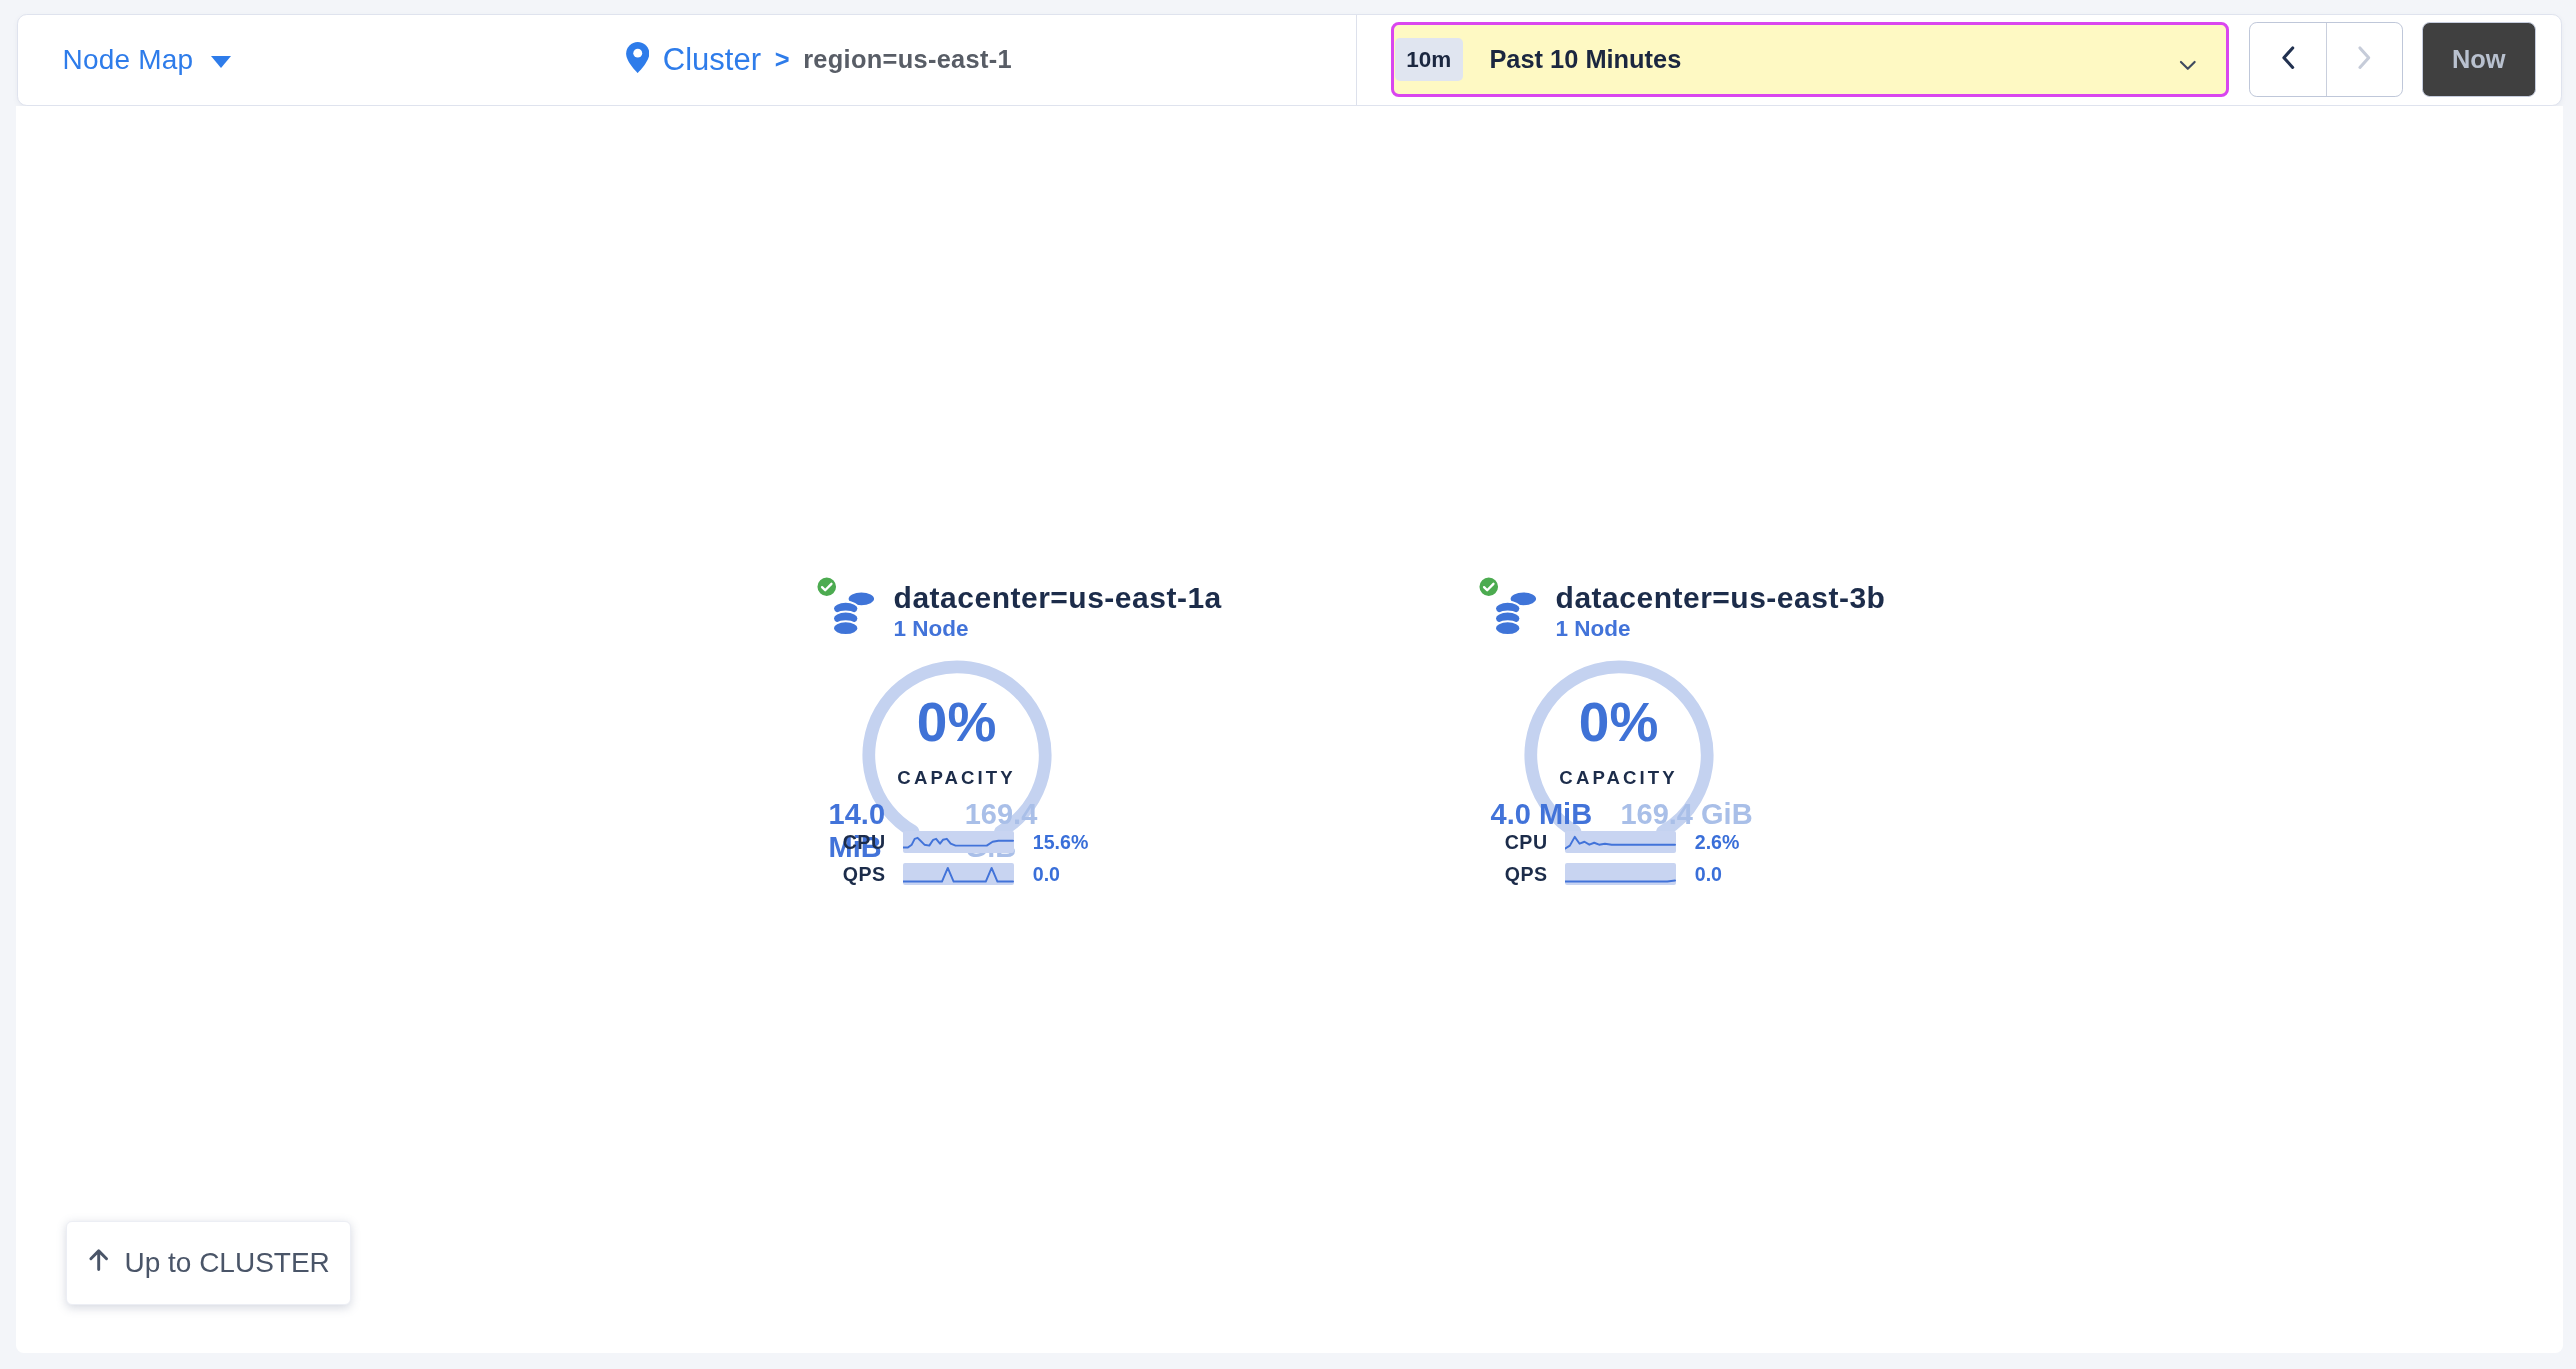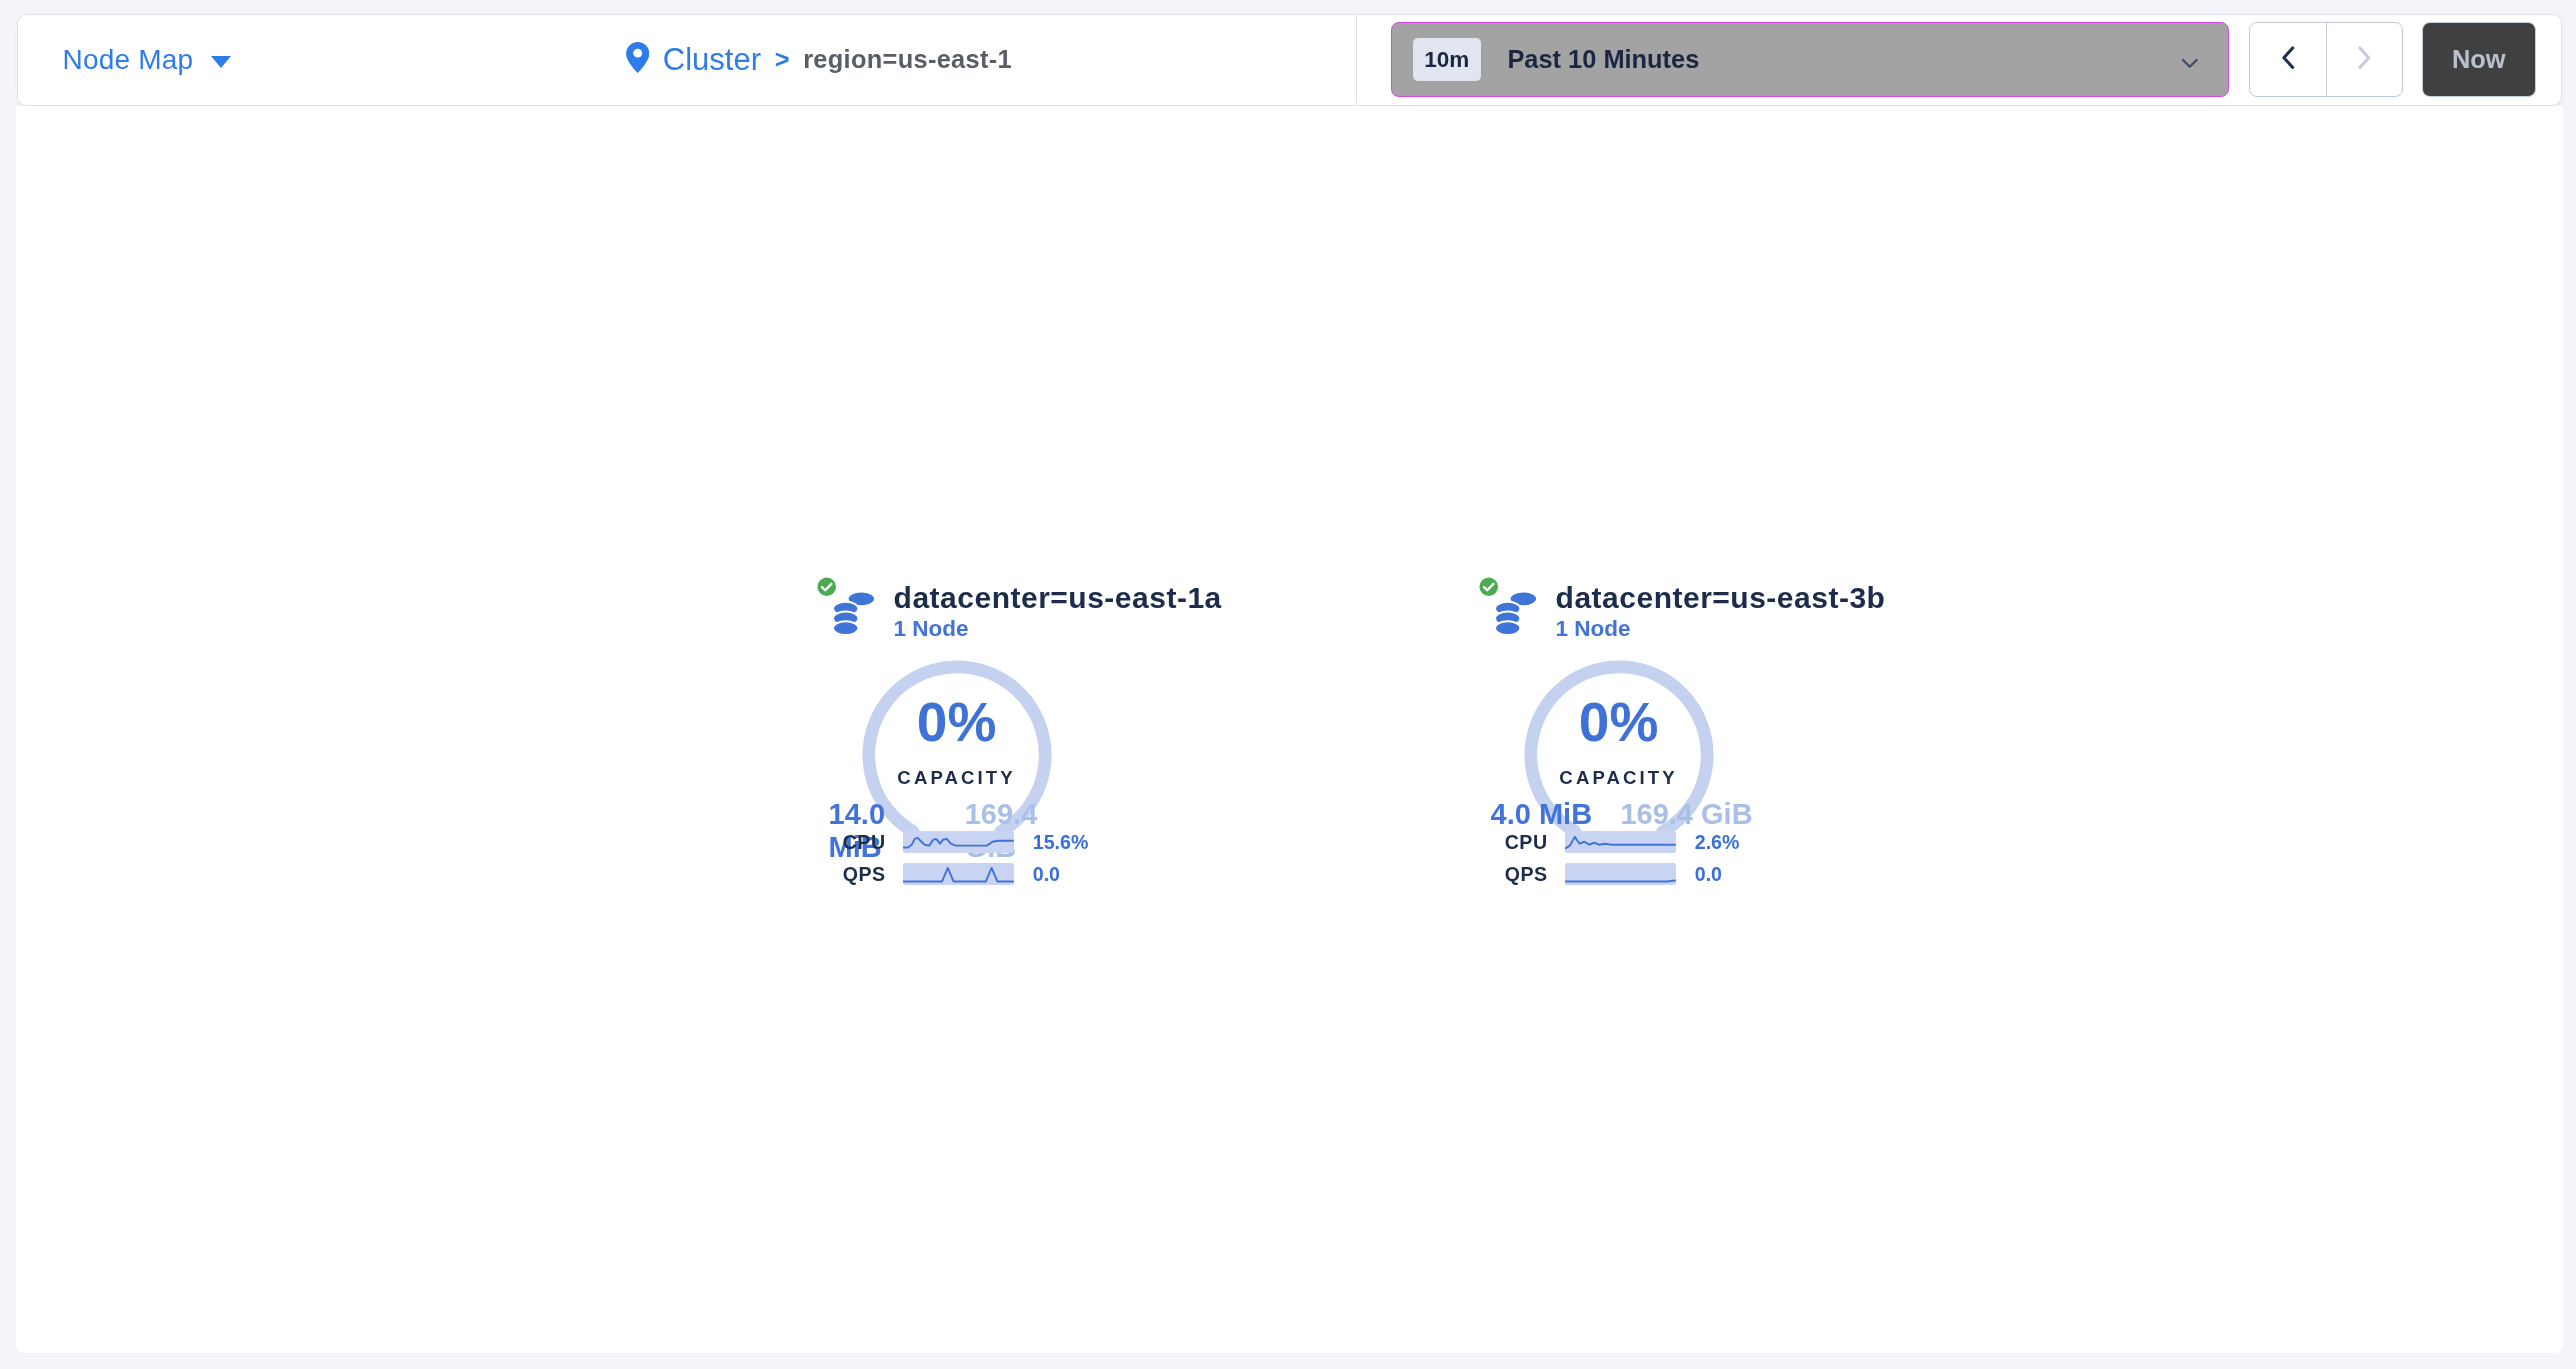--- a/index.html
+++ b/index.html
@@ -32,22 +32,22 @@
   .crumb-link { font-size:31px; color:#2e7cea; cursor:pointer; }
   .crumb-sep  { font-size:25.4px; color:#2e7cea; font-weight:700; }
   .crumb-current { font-size:25.4px; color:#585d66; font-weight:600; letter-spacing:0.3px; }
 
   .header-right {
     flex:1; border-left:1px solid #dde1ec;
     display:flex; align-items:center; padding-left:34px;
   }
   .time-select {
     position:relative; width:838px; height:75px;
-    border:1px solid #d946ef; border-radius:7.8px; background:#a3a3a3;
-    display:flex; align-items:center; padding-left:21px; cursor:pointer;
+    border:3px solid #d946ef; border-radius:7.8px; background:#fef9c3;
+    display:flex; align-items:center; padding-left:1px; cursor:pointer;
   }
   .range-badge {
     background:#e0e5f0; color:#1b2740; font-size:22.5px; font-weight:700;
     padding:8.8px 11.7px; border-radius:4.9px;
   }
   .range-label { margin-left:26.4px; font-size:25.4px; font-weight:600; color:#1b2740; }
   .select-chevron { position:absolute; right:29px; top:32px; }
 
   .arrow-group {
     display:flex; margin-left:20.5px; height:75px;
@@ -284,16 +284,24 @@
         <span class="metric-label">QPS</span>
         <span class="spark">
           <svg width="111" height="21.5" viewBox="0 0 114 22">
             <polyline fill="none" stroke="#4273d9" stroke-width="2" stroke-linejoin="round" stroke-linecap="round" points="0,19 105,19 113,18"></polyline>
           </svg>
         </span>
         <span class="metric-value">0.0</span>
       </div>
     </div>
 
+    <div class="up-btn">
+      <span>
+        <svg width="25.4" height="25.4" viewBox="0 0 26 26">
+          <path d="M13 23V4M5 12l8-8 8 8" stroke="#4a5568" stroke-width="3" fill="none" stroke-linecap="round" stroke-linejoin="round"></path>
+        </svg>
+      </span>
+      <span>Up to CLUSTER</span>
+    </div>
 
   </div>
 </div>
 
 
 </body></html>

